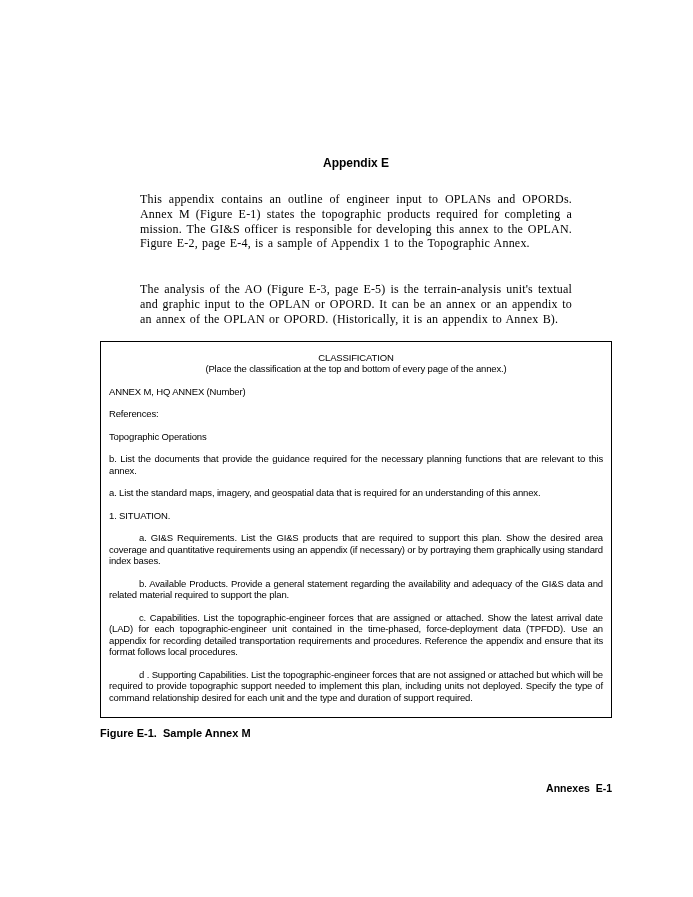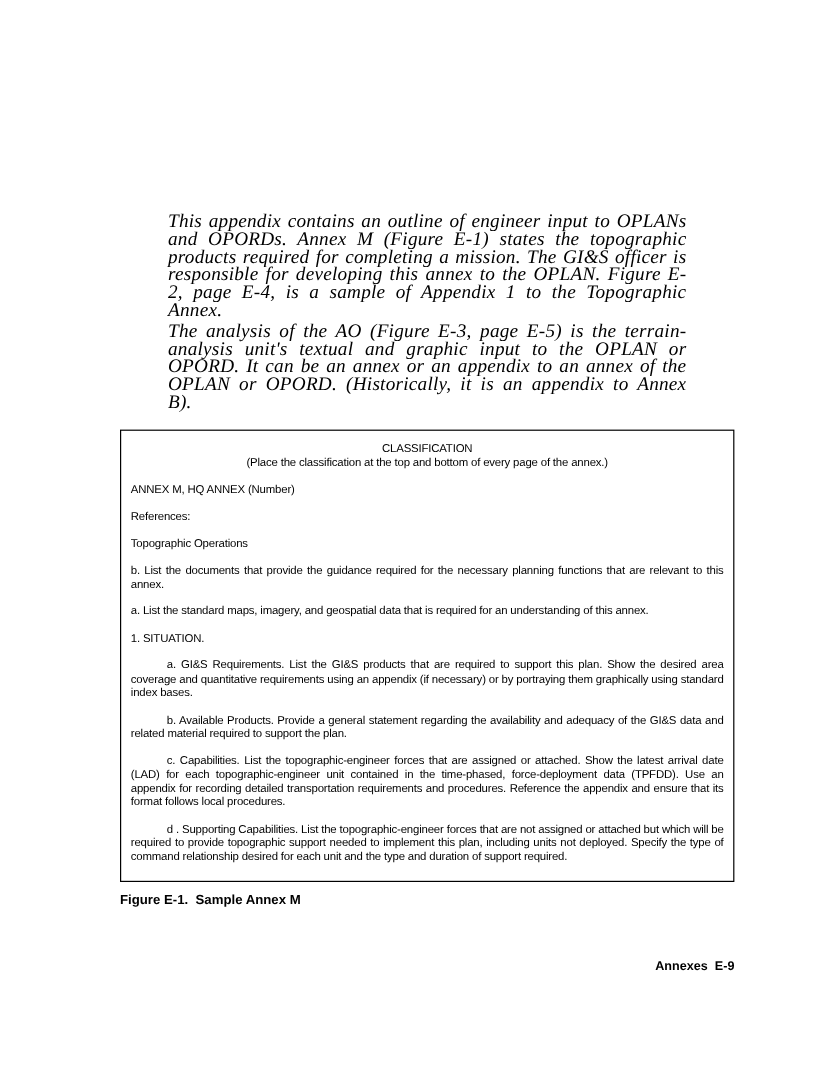--- a/index.html
+++ b/index.html
@@ -29,30 +29,29 @@
   .page-title {
     font-family: "Liberation Sans", sans-serif;
     font-weight: bold;
     font-size: 18px;
     line-height: 21px;
     text-align: center;
     margin: 9px 0 0 0;
   }
   .body-para {
     font-family: "Liberation Serif", serif;
-    font-size: 16px;
+    font-size: 12px;
     line-height: 14.8px;
     text-align: justify;
     letter-spacing: 0.2px;
     word-spacing: 1px;
     margin: 0 40px;
-    font-style: italic;
   }
   .body-para.first { margin-top: 22px; }
-  .body-para.second { margin-top: 3px; }
+  .body-para.second { margin-top: 31px; }
   .figure-box {
     border: 1px solid #000;
     margin-top: 14px;
     padding: 10px 8px 14px 8px;
     font-family: "Liberation Sans", sans-serif;
     font-size: 9.5px;
     line-height: 11.5px;
     letter-spacing: -0.15px;
     text-align: justify;
   }
@@ -83,20 +82,21 @@
     text-align: right;
     margin-top: 42px;
     white-space: pre-wrap;
   }
 </style>
 </head>
 <body>
 
 <div class="content">
 
+  <div class="appendix-label">Appendix E</div>
 
 
   <p class="body-para first">This appendix contains an outline of engineer input to OPLANs and OPORDs. Annex M (Figure E-1) states the topographic products required for completing a mission. The GI&amp;S officer is responsible for developing this annex to the OPLAN. Figure E-2, page E-4, is a sample of Appendix 1 to the Topographic Annex.</p>
 
   <p class="body-para second">The analysis of the AO (Figure E-3, page E-5) is the terrain-analysis unit's textual and graphic input to the OPLAN or OPORD. It can be an annex or an appendix to an annex of the OPLAN or OPORD. (Historically, it is an appendix to Annex B).</p>
 
   <div class="figure-box">
     <p class="fig-center">CLASSIFICATION</p>
     <p class="fig-center">(Place the classification at the top and bottom of every page of the annex.)</p>
 
@@ -107,15 +107,15 @@
     <p class="fig-block">a. List the standard maps, imagery, and geospatial data that is required for an understanding of this annex.</p>
     <p class="fig-block">1. SITUATION.</p>
     <p class="fig-block indent">a.  GI&amp;S Requirements.  List the GI&amp;S products that are required to support this plan.  Show the desired area coverage and quantitative requirements using an appendix (if necessary) or by portraying them graphically using standard index bases.</p>
     <p class="fig-block indent">b.  Available Products.  Provide a general statement regarding the availability and adequacy of the GI&amp;S data and related material required to support the plan.</p>
     <p class="fig-block indent">c.  Capabilities.  List the topographic-engineer forces that are assigned or attached.  Show the latest arrival date (LAD) for each topographic-engineer unit contained in the time-phased, force-deployment data (TPFDD).  Use an appendix for recording detailed transportation requirements and procedures.  Reference the appendix and ensure that its format follows local procedures.</p>
     <p class="fig-block indent">d .  Supporting Capabilities.  List the topographic-engineer forces that are not assigned or attached but which will be required to provide topographic support needed to implement this plan, including units not deployed.  Specify the type of command relationship desired for each unit and the type and duration of support required.</p>
   </div>
 
   <div class="figure-caption">Figure E-1.  Sample Annex M</div>
 
-  <div class="page-footer">Annexes  E-9</div>
+  <div class="page-footer">Annexes  E-1</div>
 
 </div>
 
 </body></html>

